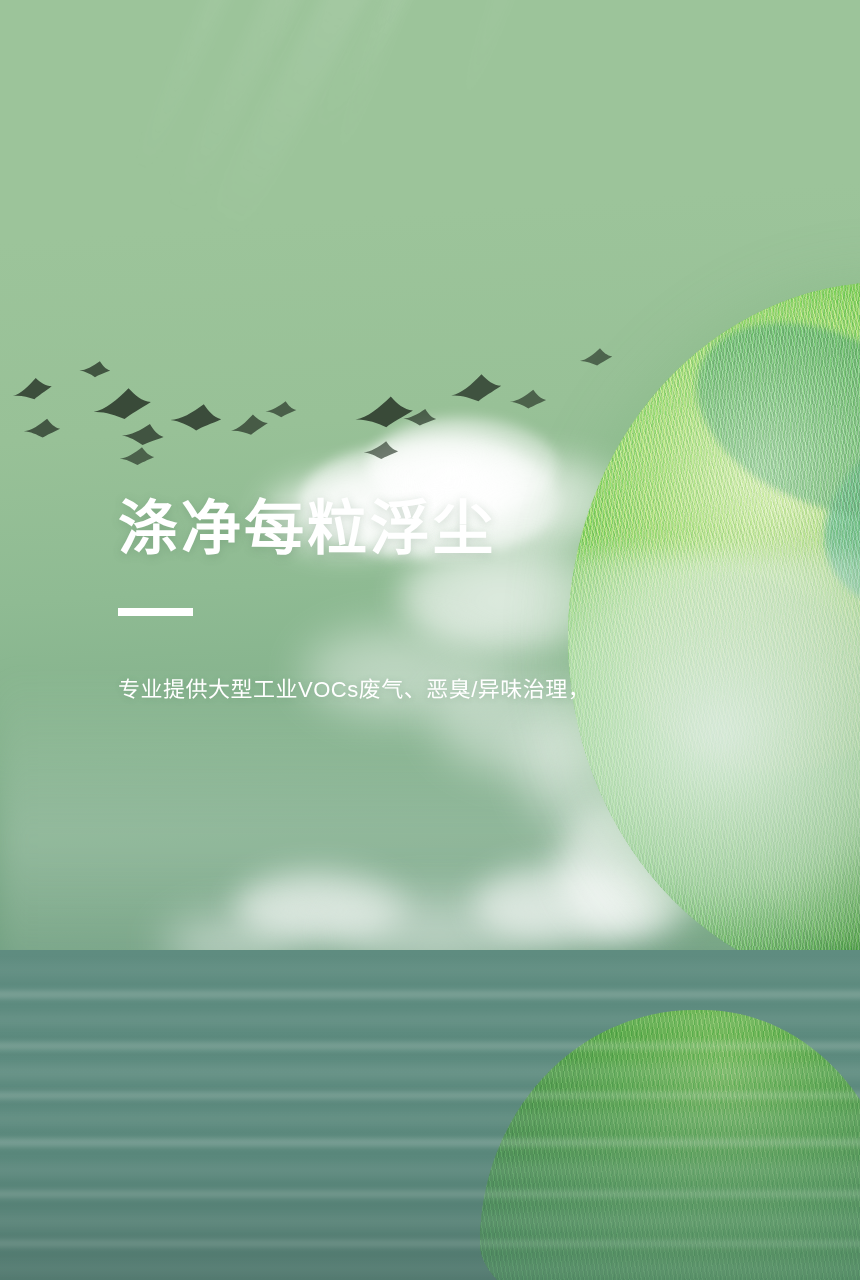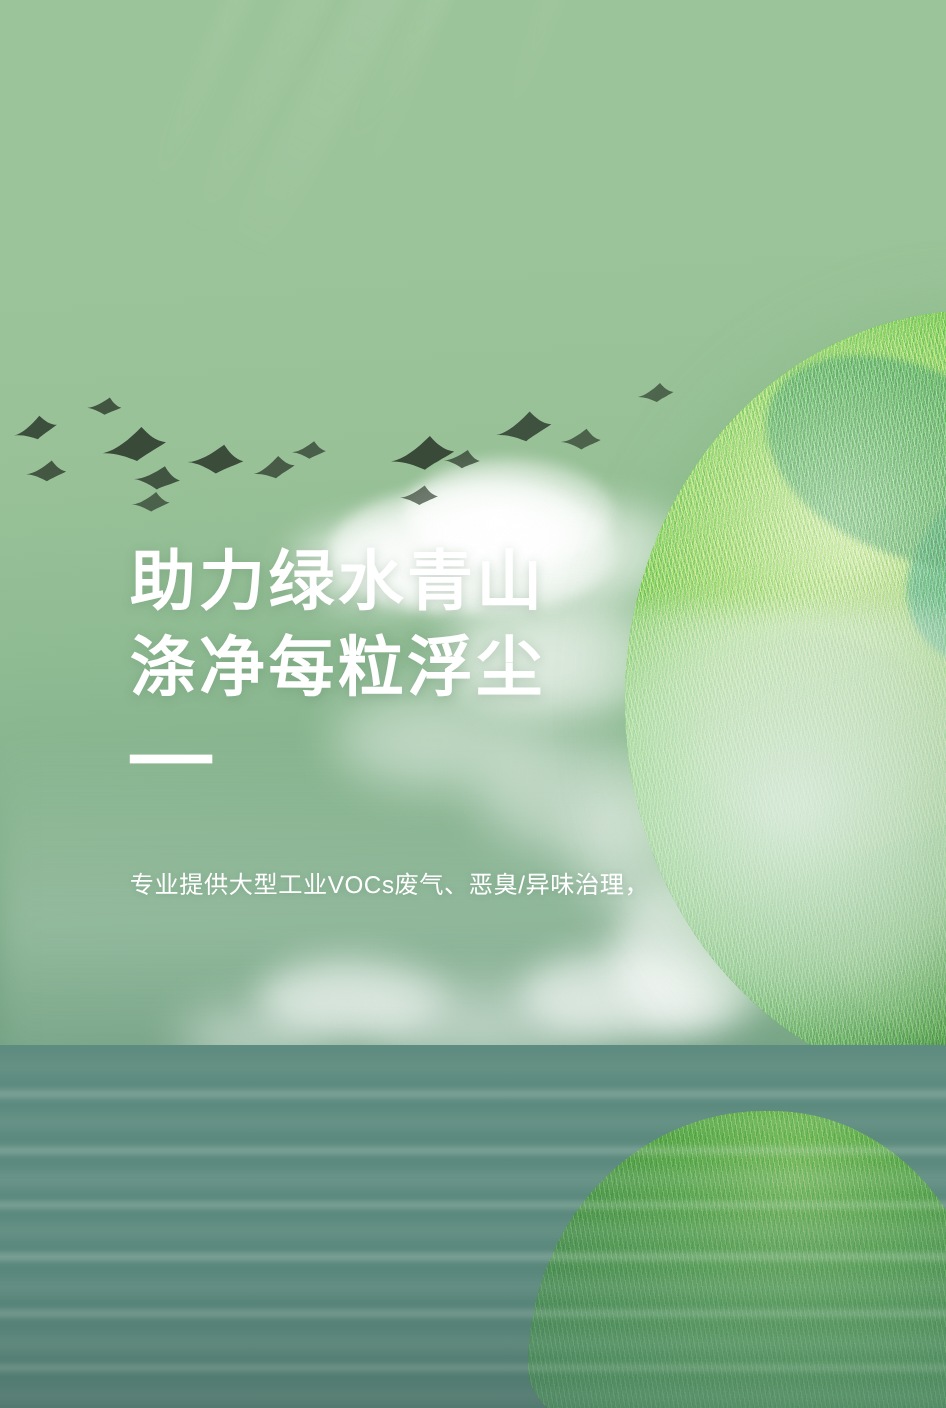--- a/index.html
+++ b/index.html
@@ -176,21 +176,21 @@
     text-shadow:0 2px 10px rgba(70,110,80,.25);
     white-space:nowrap;
   }
   .divider{
     width:75px; height:8px;
     background:#ffffff;
     margin-top:40px;
     margin-bottom:0;
   }
   .subtitle{
-    margin-top:91px;
+    margin-top:54px;
     color:#ffffff;
     font-size:22px;
     font-weight:400;
     line-height:40px;
     letter-spacing:.5px;
     white-space:nowrap;
     text-shadow:0 1px 6px rgba(70,110,80,.22);
   }
 </style>
 </head>
@@ -306,19 +306,18 @@
         <div class="band" style="top: 188px; height: 9px; opacity: 0.58;"></div>
         <div class="bandsoft" style="top: 212px; height: 16px; opacity: 0.42;"></div>
         <div class="band" style="top: 240px; height: 8px; opacity: 0.52;"></div>
         <div class="bandsoft" style="top: 262px; height: 18px; opacity: 0.36;"></div>
         <div class="band" style="top: 290px; height: 7px; opacity: 0.48;"></div>
         <div class="bandsoft" style="top: 312px; height: 14px; opacity: 0.3;"></div>
       </div>
   </div>
 
   <div class="content">
-    <div class="headline">助力绿水青山</div>
     <div class="headline">涤净每粒浮尘</div>
     <div class="divider"></div>
     <div class="subtitle">专业提供大型工业VOCs废气、恶臭/异味治理，</div>
   </div>
 
 </div>
 
 </body></html>

